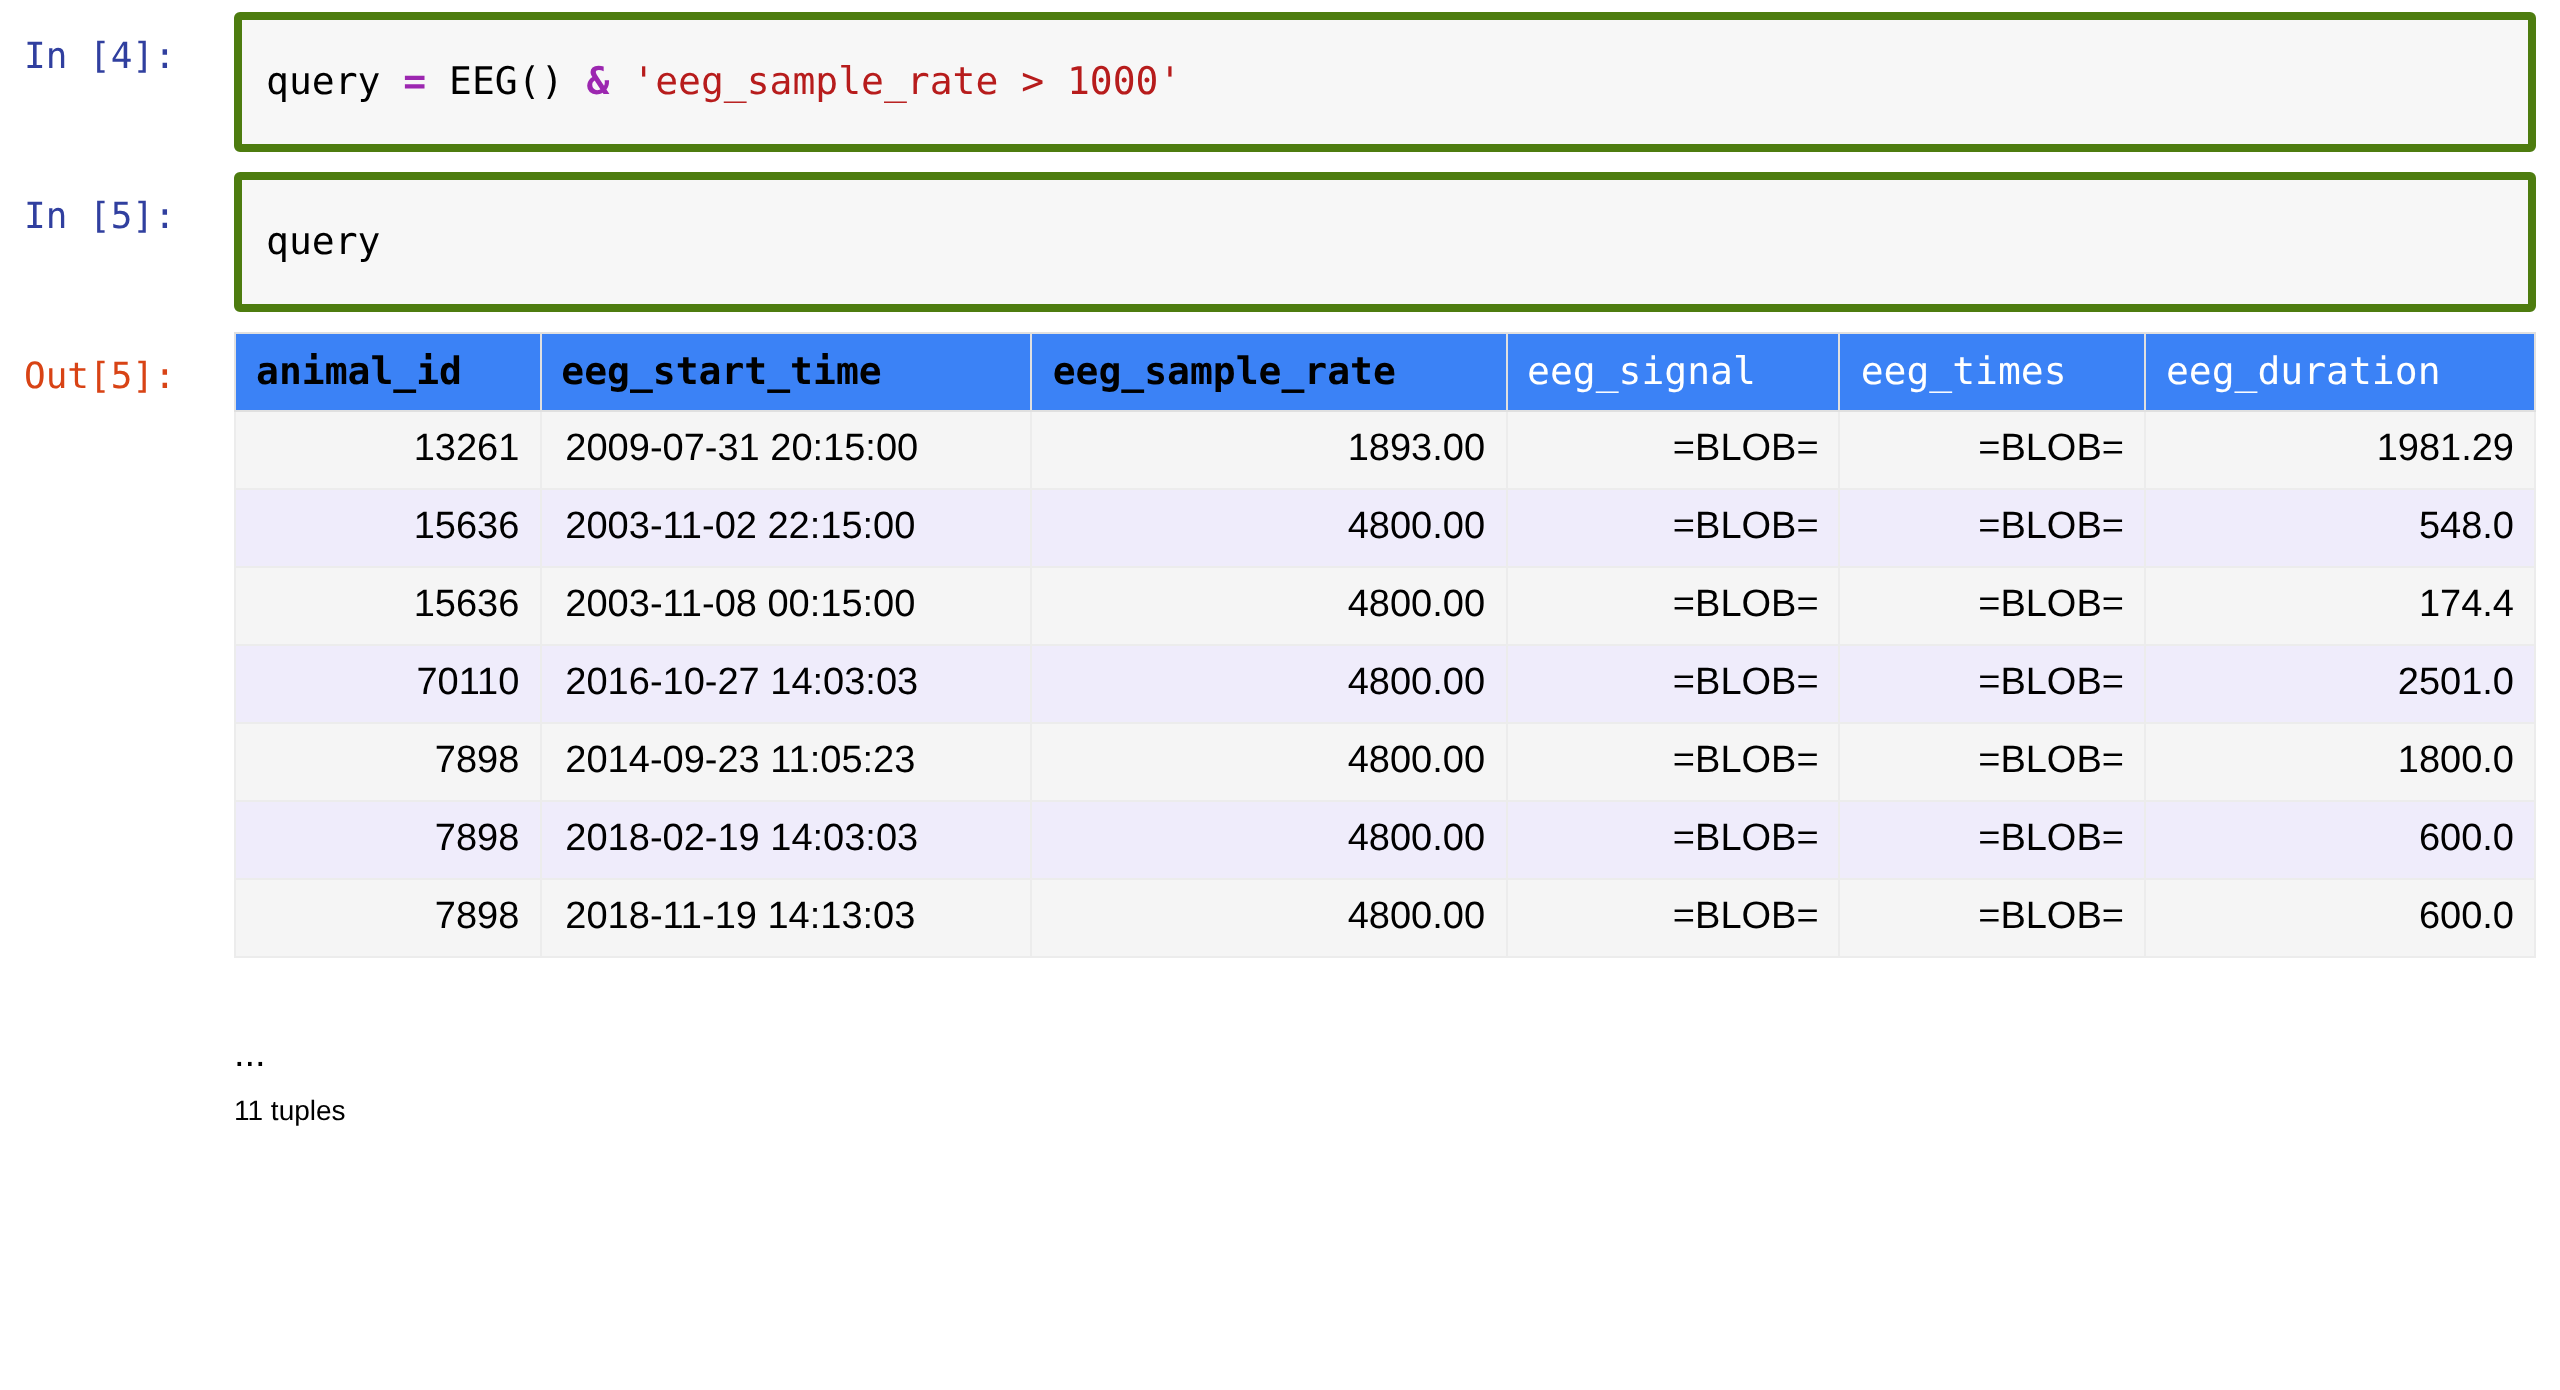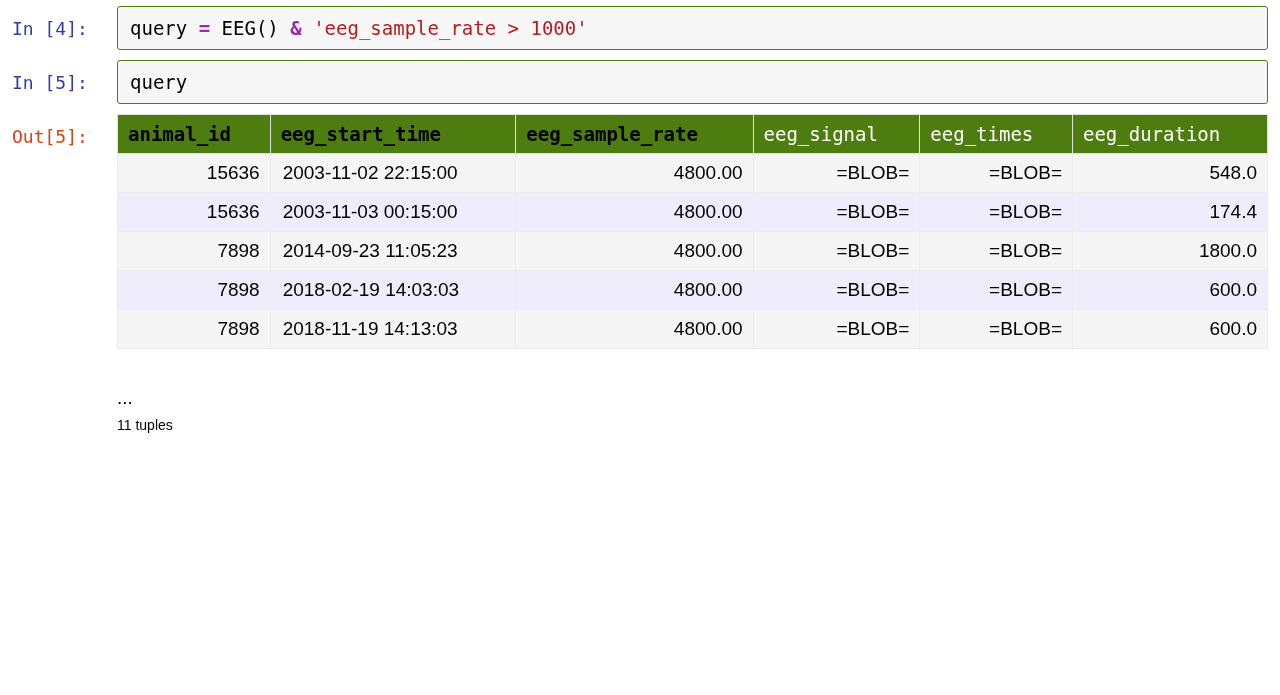--- a/index.html
+++ b/index.html
@@ -24,41 +24,41 @@
     text-align: left;
     padding: 12px 10px 0 0;
   }
   .prompt-in { color: #303f9f; }
   .prompt-out { color: #d84315; }
   .cell-body {
     flex: 1;
     min-width: 0;
   }
   .code-area {
-    border: 1px solid #4d7c0f;
+    border: 4px solid #4d7c0f;
     border-radius: 3px;
     background: #f7f7f7;
-    padding: 10px 12px;
+    padding: 20px 12px;
     font-family: "Menlo", "Consolas", "DejaVu Sans Mono", monospace;
     font-size: 19px;
     white-space: pre;
   }
   .tok-name { color: #000000; }
   .tok-op { color: #9c27b0; font-weight: bold; }
   .tok-str { color: #b71c1c; }
   .tok-paren { color: #000000; }
 
   table.djtable {
     width: 100%;
     border-collapse: collapse;
     font-family: Arial, Helvetica, sans-serif;
     font-size: 19px;
   }
   table.djtable th {
-    background: #4d7c0f;
+    background: #3b82f6;
     font-family: "Menlo", "Consolas", "DejaVu Sans Mono", monospace;
     text-align: left;
     padding: 8px 10px;
     border: 1px solid #e0e0e0;
     font-weight: bold;
   }
   table.djtable th.pk { color: #000000; }
   table.djtable th.nonpk { color: #ffffff; font-weight: normal; margin-left: 28px; }
   table.djtable td {
     padding: 8px 10px;
@@ -105,34 +105,50 @@
             <th class="pk">animal_id</th>
             <th class="pk">eeg_start_time</th>
             <th class="pk">eeg_sample_rate</th>
             <th class="nonpk">eeg_signal</th>
             <th class="nonpk">eeg_times</th>
             <th class="nonpk">eeg_duration</th>
           </tr>
       </thead>
       <tbody id="body-rows">
           <tr>
+            <td>13261</td>
+            <td class="col-time">2009-07-31 20:15:00</td>
+            <td>1893.00</td>
+            <td>=BLOB=</td>
+            <td>=BLOB=</td>
+            <td>1981.29</td>
+          </tr>
+          <tr>
             <td>15636</td>
             <td class="col-time">2003-11-02 22:15:00</td>
             <td>4800.00</td>
             <td>=BLOB=</td>
             <td>=BLOB=</td>
             <td>548.0</td>
           </tr>
           <tr>
             <td>15636</td>
-            <td class="col-time">2003-11-03 00:15:00</td>
+            <td class="col-time">2003-11-08 00:15:00</td>
             <td>4800.00</td>
             <td>=BLOB=</td>
             <td>=BLOB=</td>
             <td>174.4</td>
+          </tr>
+          <tr>
+            <td>70110</td>
+            <td class="col-time">2016-10-27 14:03:03</td>
+            <td>4800.00</td>
+            <td>=BLOB=</td>
+            <td>=BLOB=</td>
+            <td>2501.0</td>
           </tr>
           <tr>
             <td>7898</td>
             <td class="col-time">2014-09-23 11:05:23</td>
             <td>4800.00</td>
             <td>=BLOB=</td>
             <td>=BLOB=</td>
             <td>1800.0</td>
           </tr>
           <tr>

